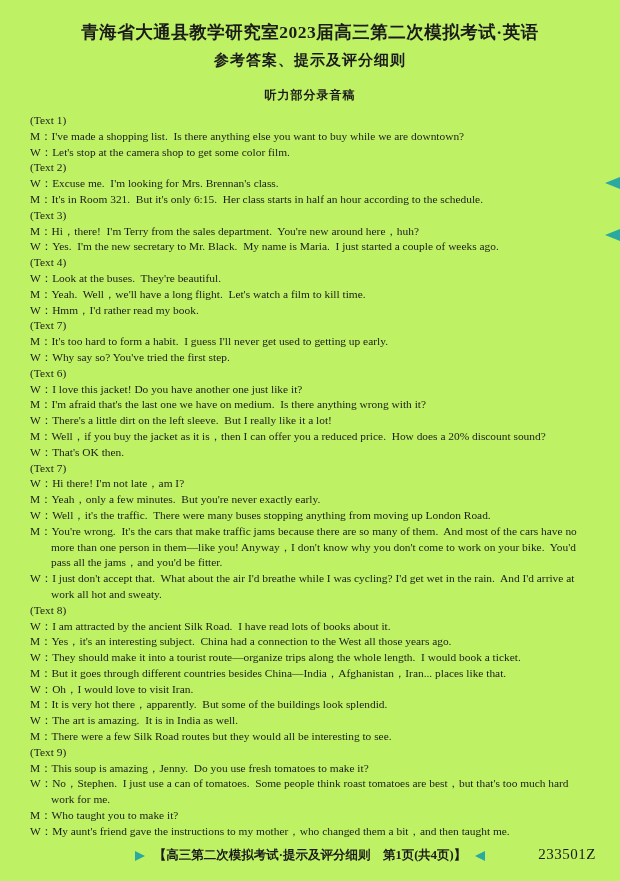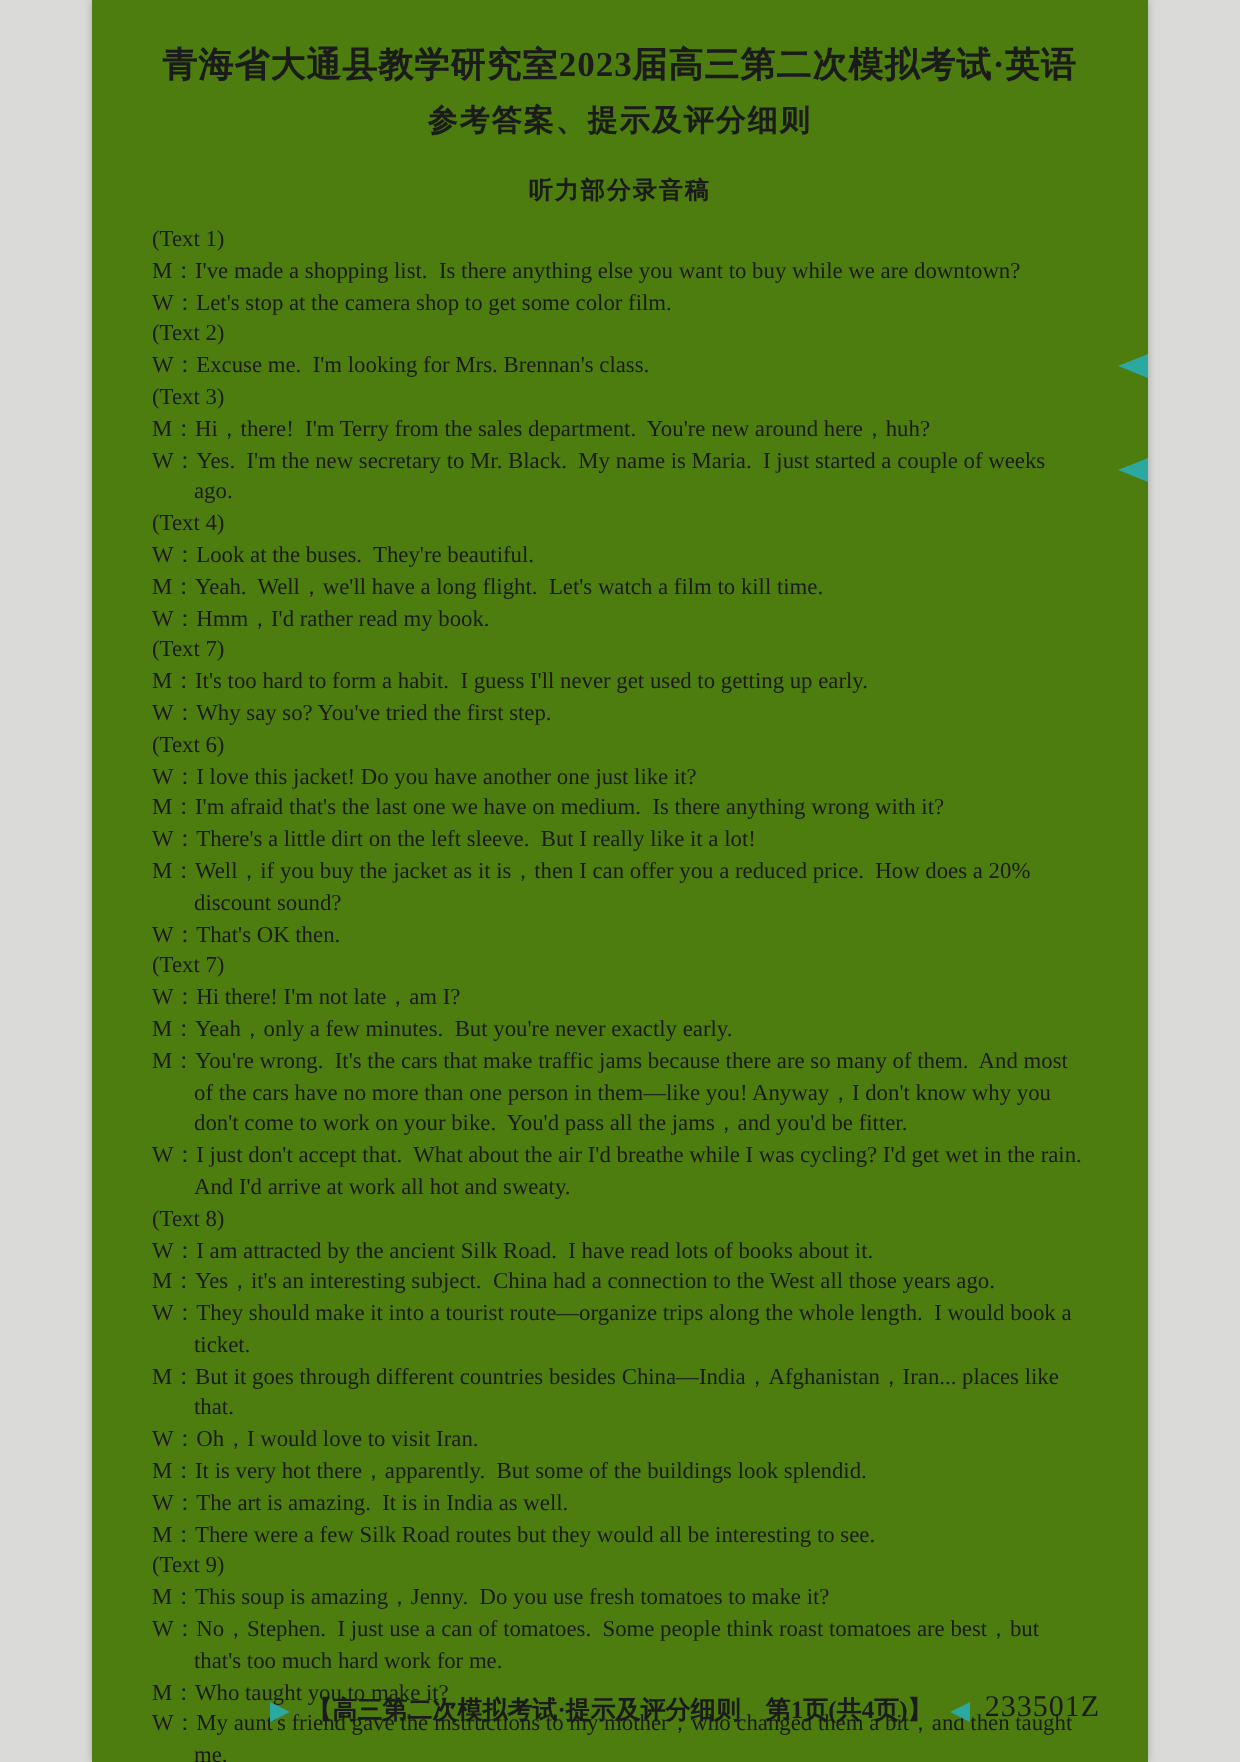--- a/index.html
+++ b/index.html
@@ -1,21 +1,21 @@
 <!DOCTYPE html>
 <html style="--accent: #2ba9a1;"><head>
 <meta charset="utf-8">
 <style>
   html,body { margin:0; padding:0; }
   body { background:#dadad8; }
   .page {
     position:relative;
-    width:528px; height:881px;
+    width:620px; height:881px;
     margin:0 auto;
-    background:#4d7c0f;
+    background:#bef264;
     font-family:"Liberation Serif","DejaVu Serif",serif;
     color:#1b1b1b;
     overflow:hidden;
     box-shadow:0 0 4px rgba(0,0,0,.25);
   }
   .title {
     text-align:center; font-weight:bold;
     font-size:17.5px; padding-top:20px;
     letter-spacing:.5px;
   }
@@ -72,20 +72,21 @@
 
   <div class="script" id="script">
       <div class="text-block">
         <div class="text-label">(Text 1)</div>
         <div class="dialogue-line">M：I've made a shopping list.  Is there anything else you want to buy while we are downtown?</div>
         <div class="dialogue-line">W：Let's stop at the camera shop to get some color film.</div>
       </div>
       <div class="text-block">
         <div class="text-label">(Text 2)</div>
         <div class="dialogue-line">W：Excuse me.  I'm looking for Mrs. Brennan's class.</div>
+        <div class="dialogue-line">M：It's in Room 321.  But it's only 6:15.  Her class starts in half an hour according to the schedule.</div>
       </div>
       <div class="text-block">
         <div class="text-label">(Text 3)</div>
         <div class="dialogue-line">M：Hi，there!  I'm Terry from the sales department.  You're new around here，huh?</div>
         <div class="dialogue-line">W：Yes.  I'm the new secretary to Mr. Black.  My name is Maria.  I just started a couple of weeks ago.</div>
       </div>
       <div class="text-block">
         <div class="text-label">(Text 4)</div>
         <div class="dialogue-line">W：Look at the buses.  They're beautiful.</div>
         <div class="dialogue-line">M：Yeah.  Well，we'll have a long flight.  Let's watch a film to kill time.</div>
@@ -101,20 +102,21 @@
         <div class="dialogue-line">W：I love this jacket! Do you have another one just like it?</div>
         <div class="dialogue-line">M：I'm afraid that's the last one we have on medium.  Is there anything wrong with it?</div>
         <div class="dialogue-line">W：There's a little dirt on the left sleeve.  But I really like it a lot!</div>
         <div class="dialogue-line">M：Well，if you buy the jacket as it is，then I can offer you a reduced price.  How does a 20% discount sound?</div>
         <div class="dialogue-line">W：That's OK then.</div>
       </div>
       <div class="text-block">
         <div class="text-label">(Text 7)</div>
         <div class="dialogue-line">W：Hi there! I'm not late，am I?</div>
         <div class="dialogue-line">M：Yeah，only a few minutes.  But you're never exactly early.</div>
+        <div class="dialogue-line">W：Well，it's the traffic.  There were many buses stopping anything from moving up London Road.</div>
         <div class="dialogue-line">M：You're wrong.  It's the cars that make traffic jams because there are so many of them.  And most of the cars have no more than one person in them—like you! Anyway，I don't know why you don't come to work on your bike.  You'd pass all the jams，and you'd be fitter.</div>
         <div class="dialogue-line">W：I just don't accept that.  What about the air I'd breathe while I was cycling? I'd get wet in the rain.  And I'd arrive at work all hot and sweaty.</div>
       </div>
       <div class="text-block">
         <div class="text-label">(Text 8)</div>
         <div class="dialogue-line">W：I am attracted by the ancient Silk Road.  I have read lots of books about it.</div>
         <div class="dialogue-line">M：Yes，it's an interesting subject.  China had a connection to the West all those years ago.</div>
         <div class="dialogue-line">W：They should make it into a tourist route—organize trips along the whole length.  I would book a ticket.</div>
         <div class="dialogue-line">M：But it goes through different countries besides China—India，Afghanistan，Iran... places like that.</div>
         <div class="dialogue-line">W：Oh，I would love to visit Iran.</div>

